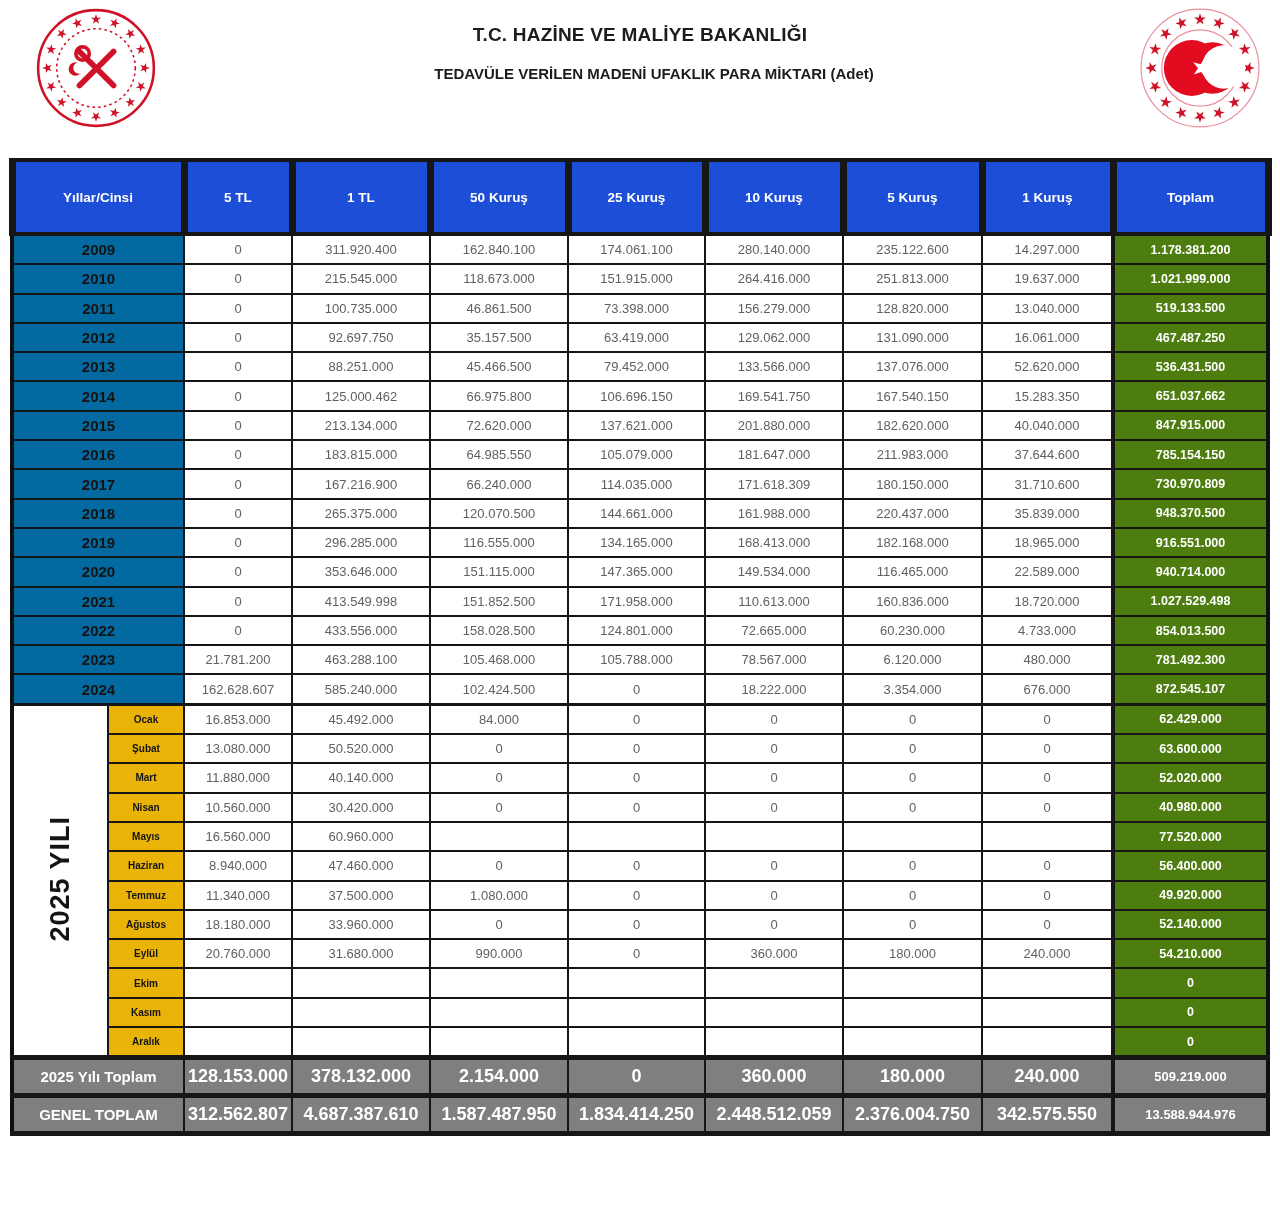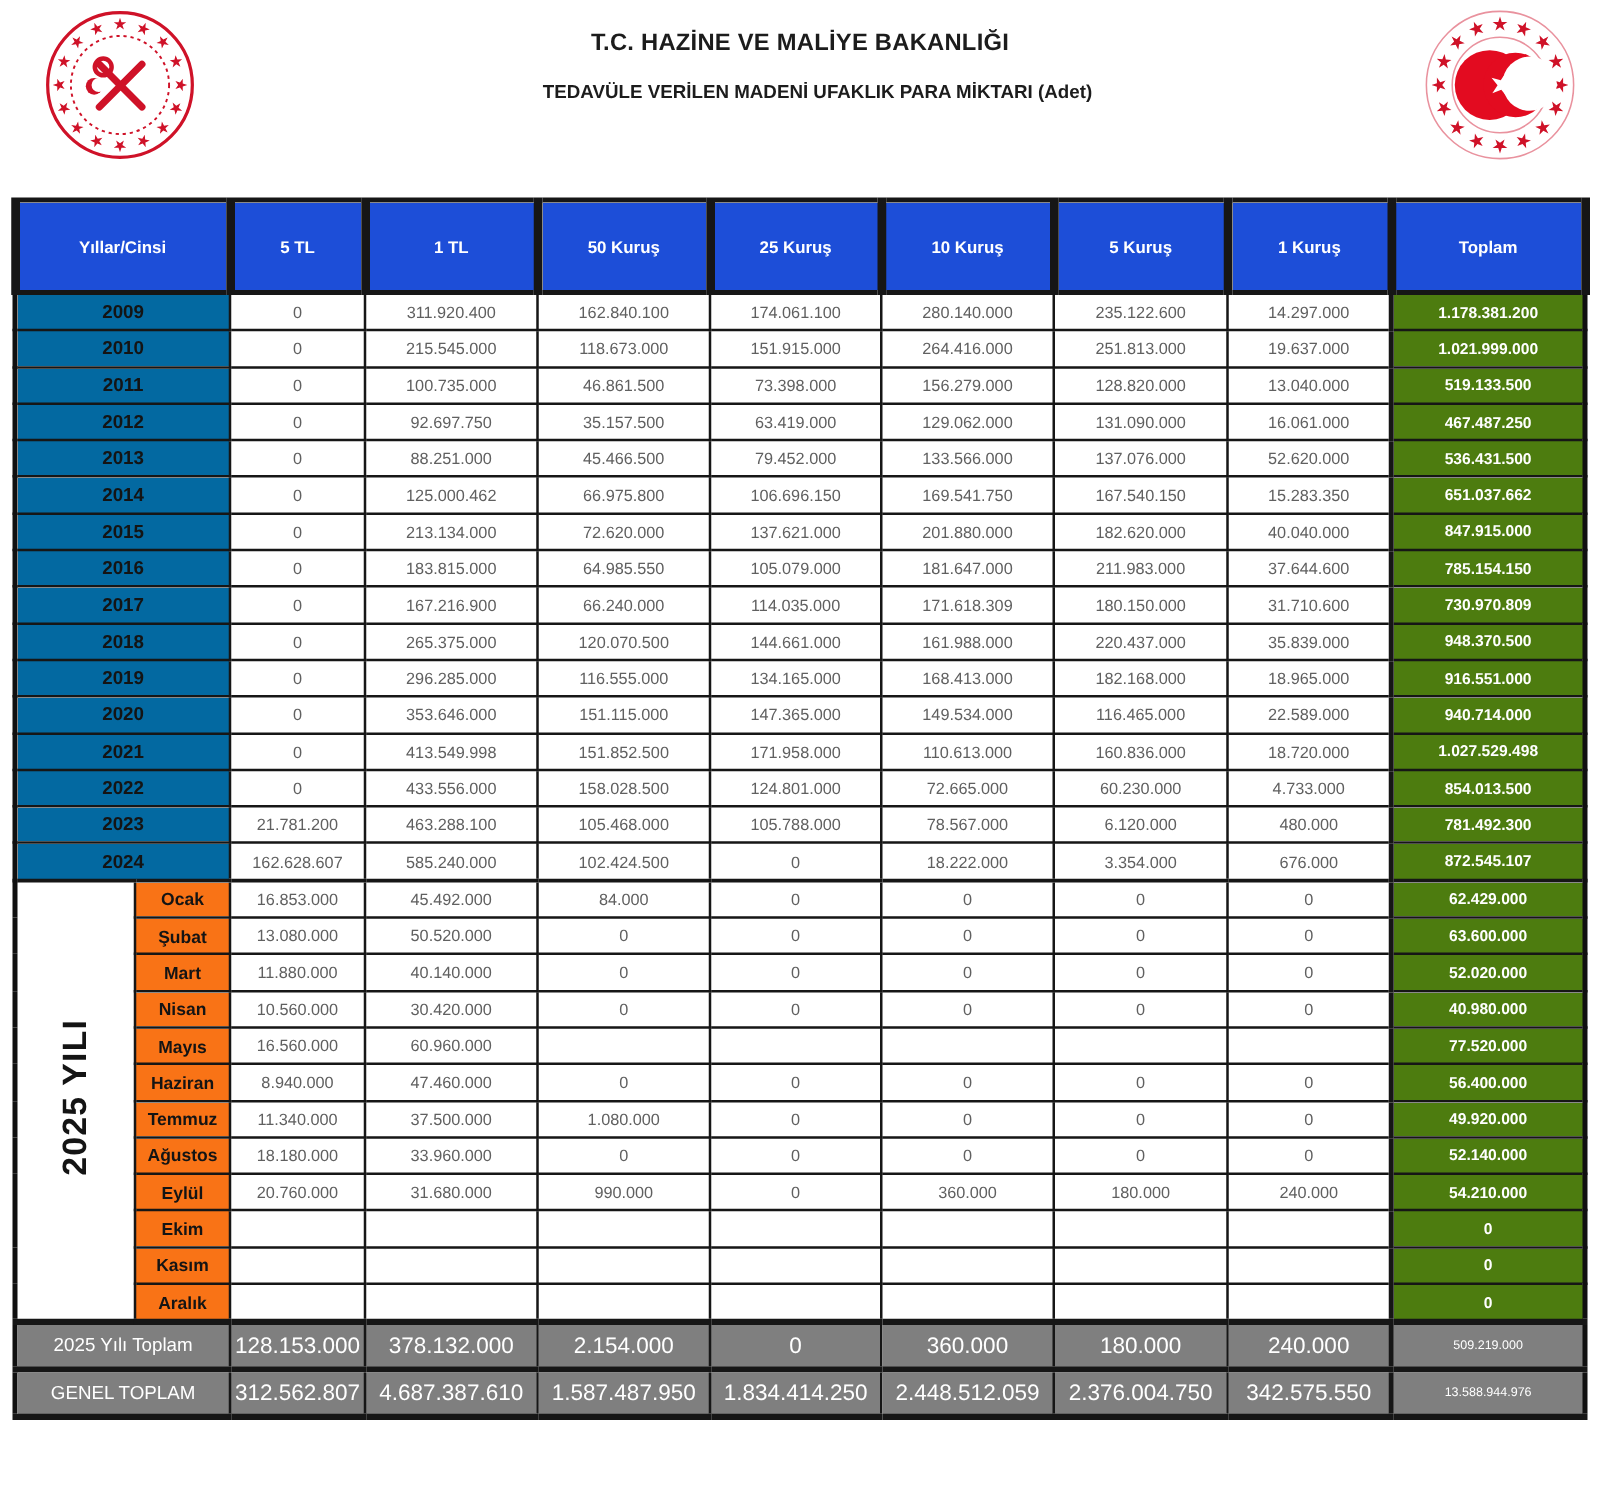--- a/index.html
+++ b/index.html
@@ -10,32 +10,32 @@
   .subtitle{margin-top:16px;font-size:15px;font-weight:bold;color:#1c1c1c;margin-left:28px;}
   .logo{position:absolute;top:6px;width:124px;height:124px;}
   .logo-left{left:34px;}
   .logo-right{right:18px;}
 
   table{border-collapse:collapse;table-layout:fixed;width:1256px;margin:0 auto;border:4px solid #101010;}
   th,td{border:2px solid #161616;text-align:center;vertical-align:middle;overflow:hidden;white-space:nowrap;padding:0 2px;}
   thead th{background:#1d4ed8;color:#fff;font-size:13.5px;font-weight:bold;height:70px;
     border-top-width:4px;border-bottom-width:4px;border-left-width:7px;border-right-width:7px;}
   .yr{font-size:15px;font-weight:bold;color:#141414;background:#0369a1;}
-  .mo{font-size:14px;font-weight:bold;color:#141414;background:#f97316;}
+  .mo{font-size:10px;font-weight:bold;color:#141414;background:#eab308;}
   .val{font-size:13px;color:#606060;height:27.3px;background:#fff;font-weight:normal;}
   .tot{background:#4d7c0f;color:#fff;font-weight:bold;font-size:12.5px;border-left-width:4px;}
   .group{background:#fff;border-bottom-width:4px;}
   .vlabel{writing-mode:vertical-rl;transform:rotate(180deg);font-size:27px;font-weight:bold;
     letter-spacing:1px;color:#141414;display:inline-block;}
   .mo-first th,.mo-first td{border-top-width:3px;}
-  .sum-row th,.sum-row td{background:#7f7f7f;color:#fff;font-weight:normal;height:33px;
+  .sum-row th,.sum-row td{background:#7f7f7f;color:#fff;font-weight:bold;height:33px;
     border-top-width:5px;border-bottom-width:5px;}
   .sum-row .sum-label{font-size:15px;}
   .sum-row .sum-val{font-size:18px;}
-  .sum-row .tot{font-size:10px;}
+  .sum-row .tot{font-size:13px;}
 </style>
 </head>
 <body>
 
 <div class="page-header">
   <svg class="logo logo-left" id="seal-left" viewBox="0 0 120 120">
     <circle cx="60" cy="60" r="56" fill="none" stroke="#cf1228" stroke-width="2.5"></circle>
     <circle cx="60" cy="60" r="38" fill="none" stroke="#cf1228" stroke-width="1.5" stroke-dasharray="2.5 3"></circle>
     <g id="seal-left-stars">
         <path d="M0,-6L1.35,-1.85L5.71,-1.85L2.18,0.71L3.53,4.85L0,2.29L-3.53,4.85L-2.18,0.71L-5.71,-1.85L-1.35,-1.85Z" transform="translate(60,13) scale(0.85) rotate(0)" fill="#cf1228"></path>

